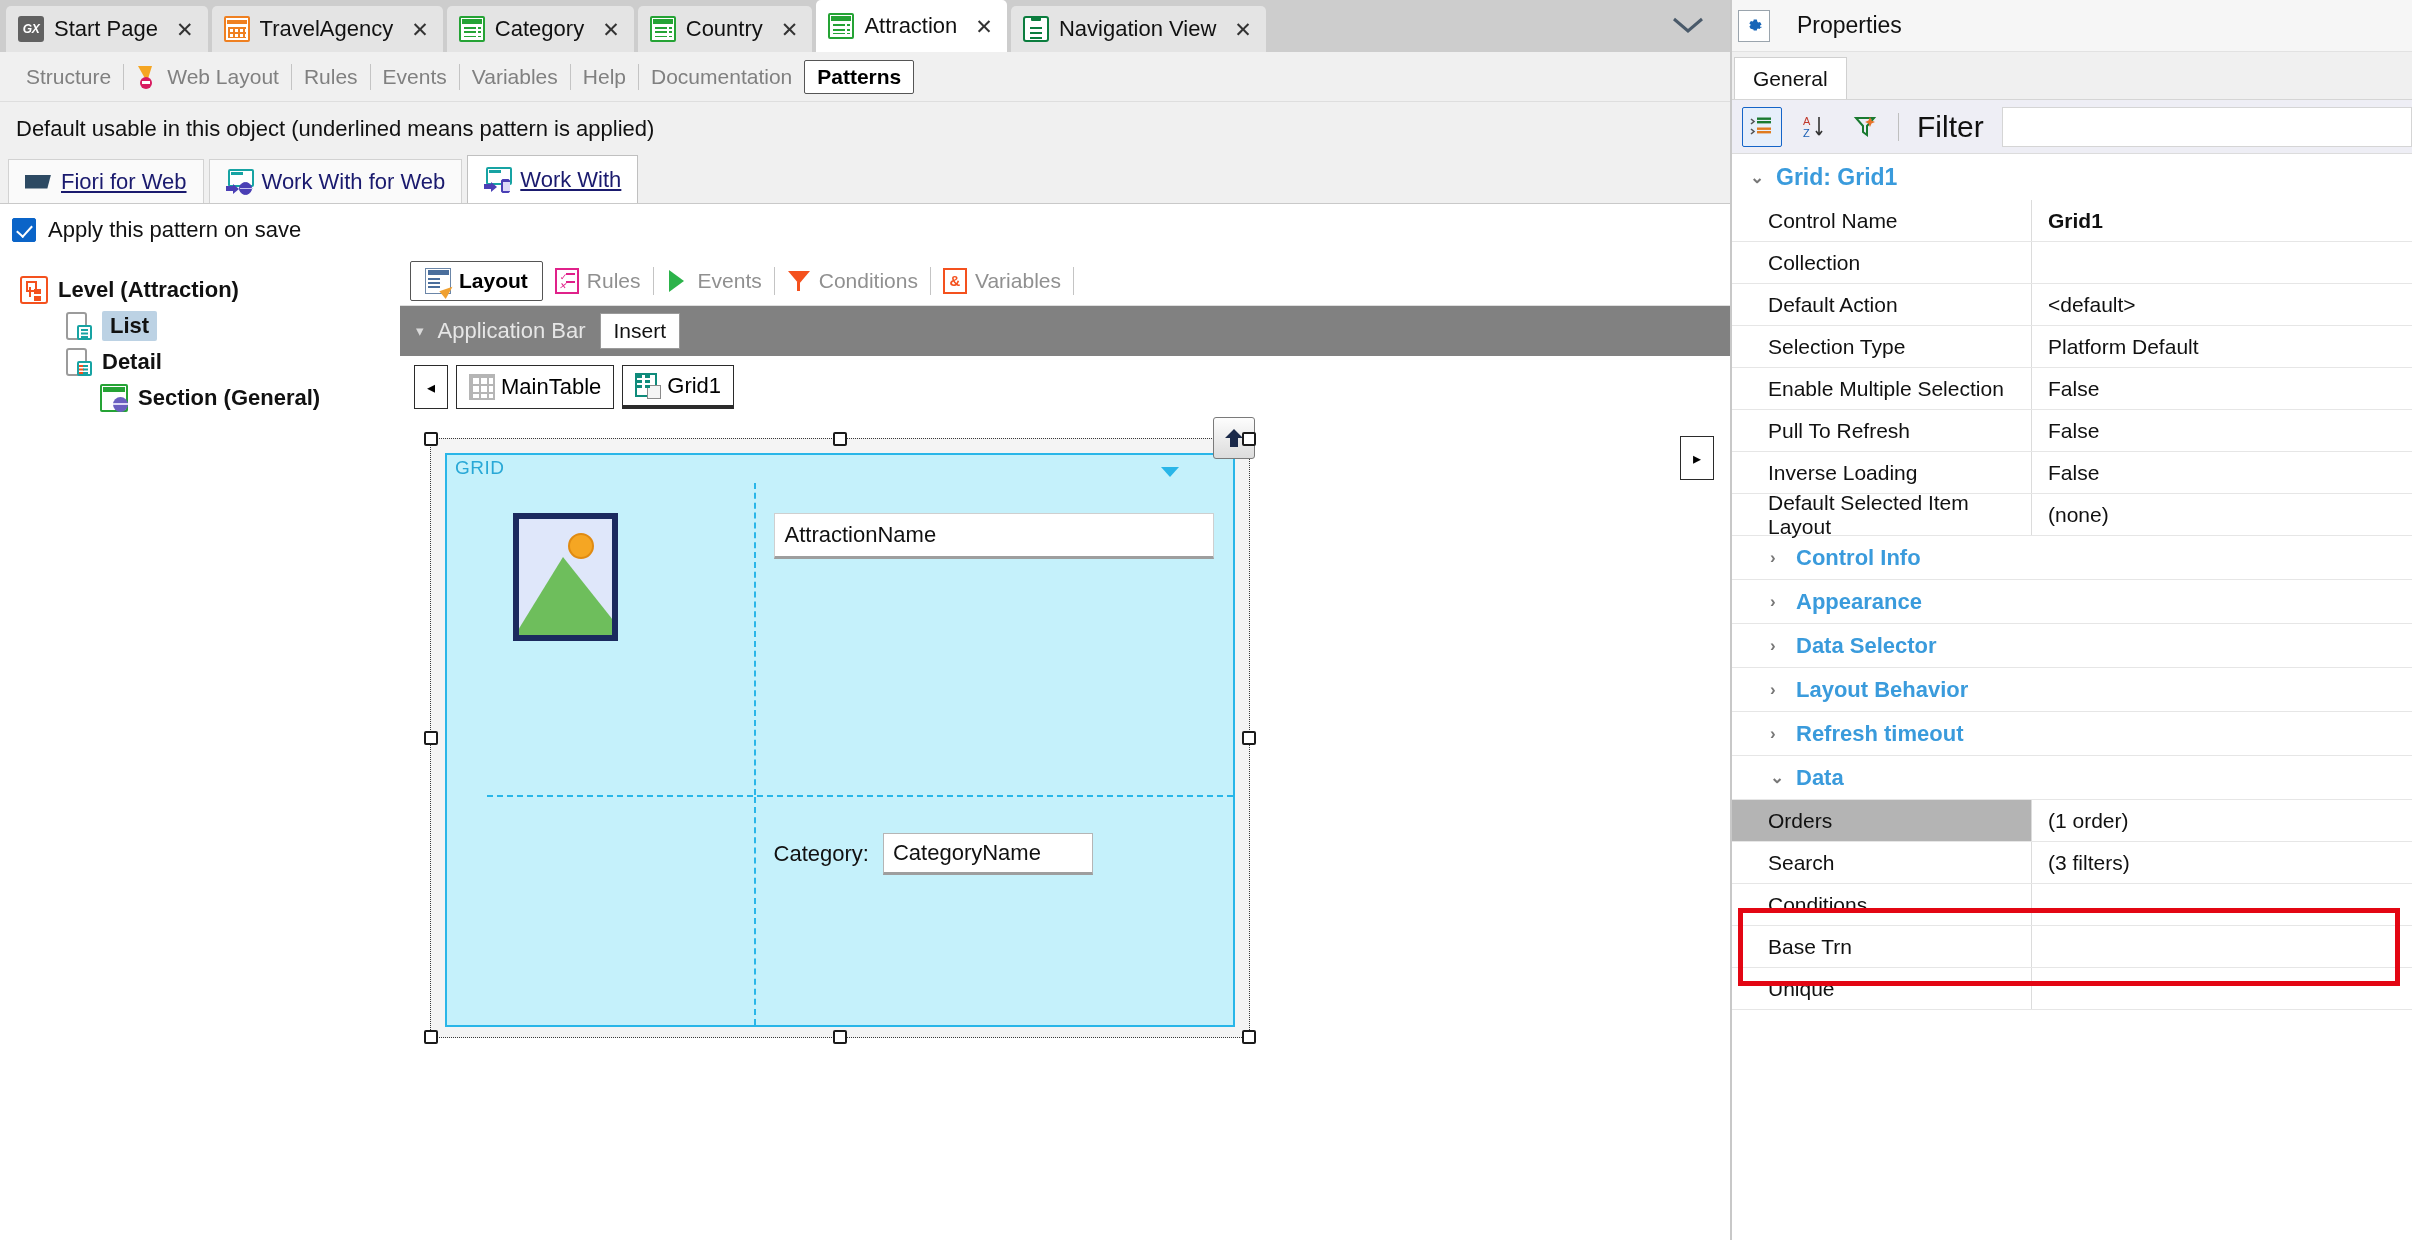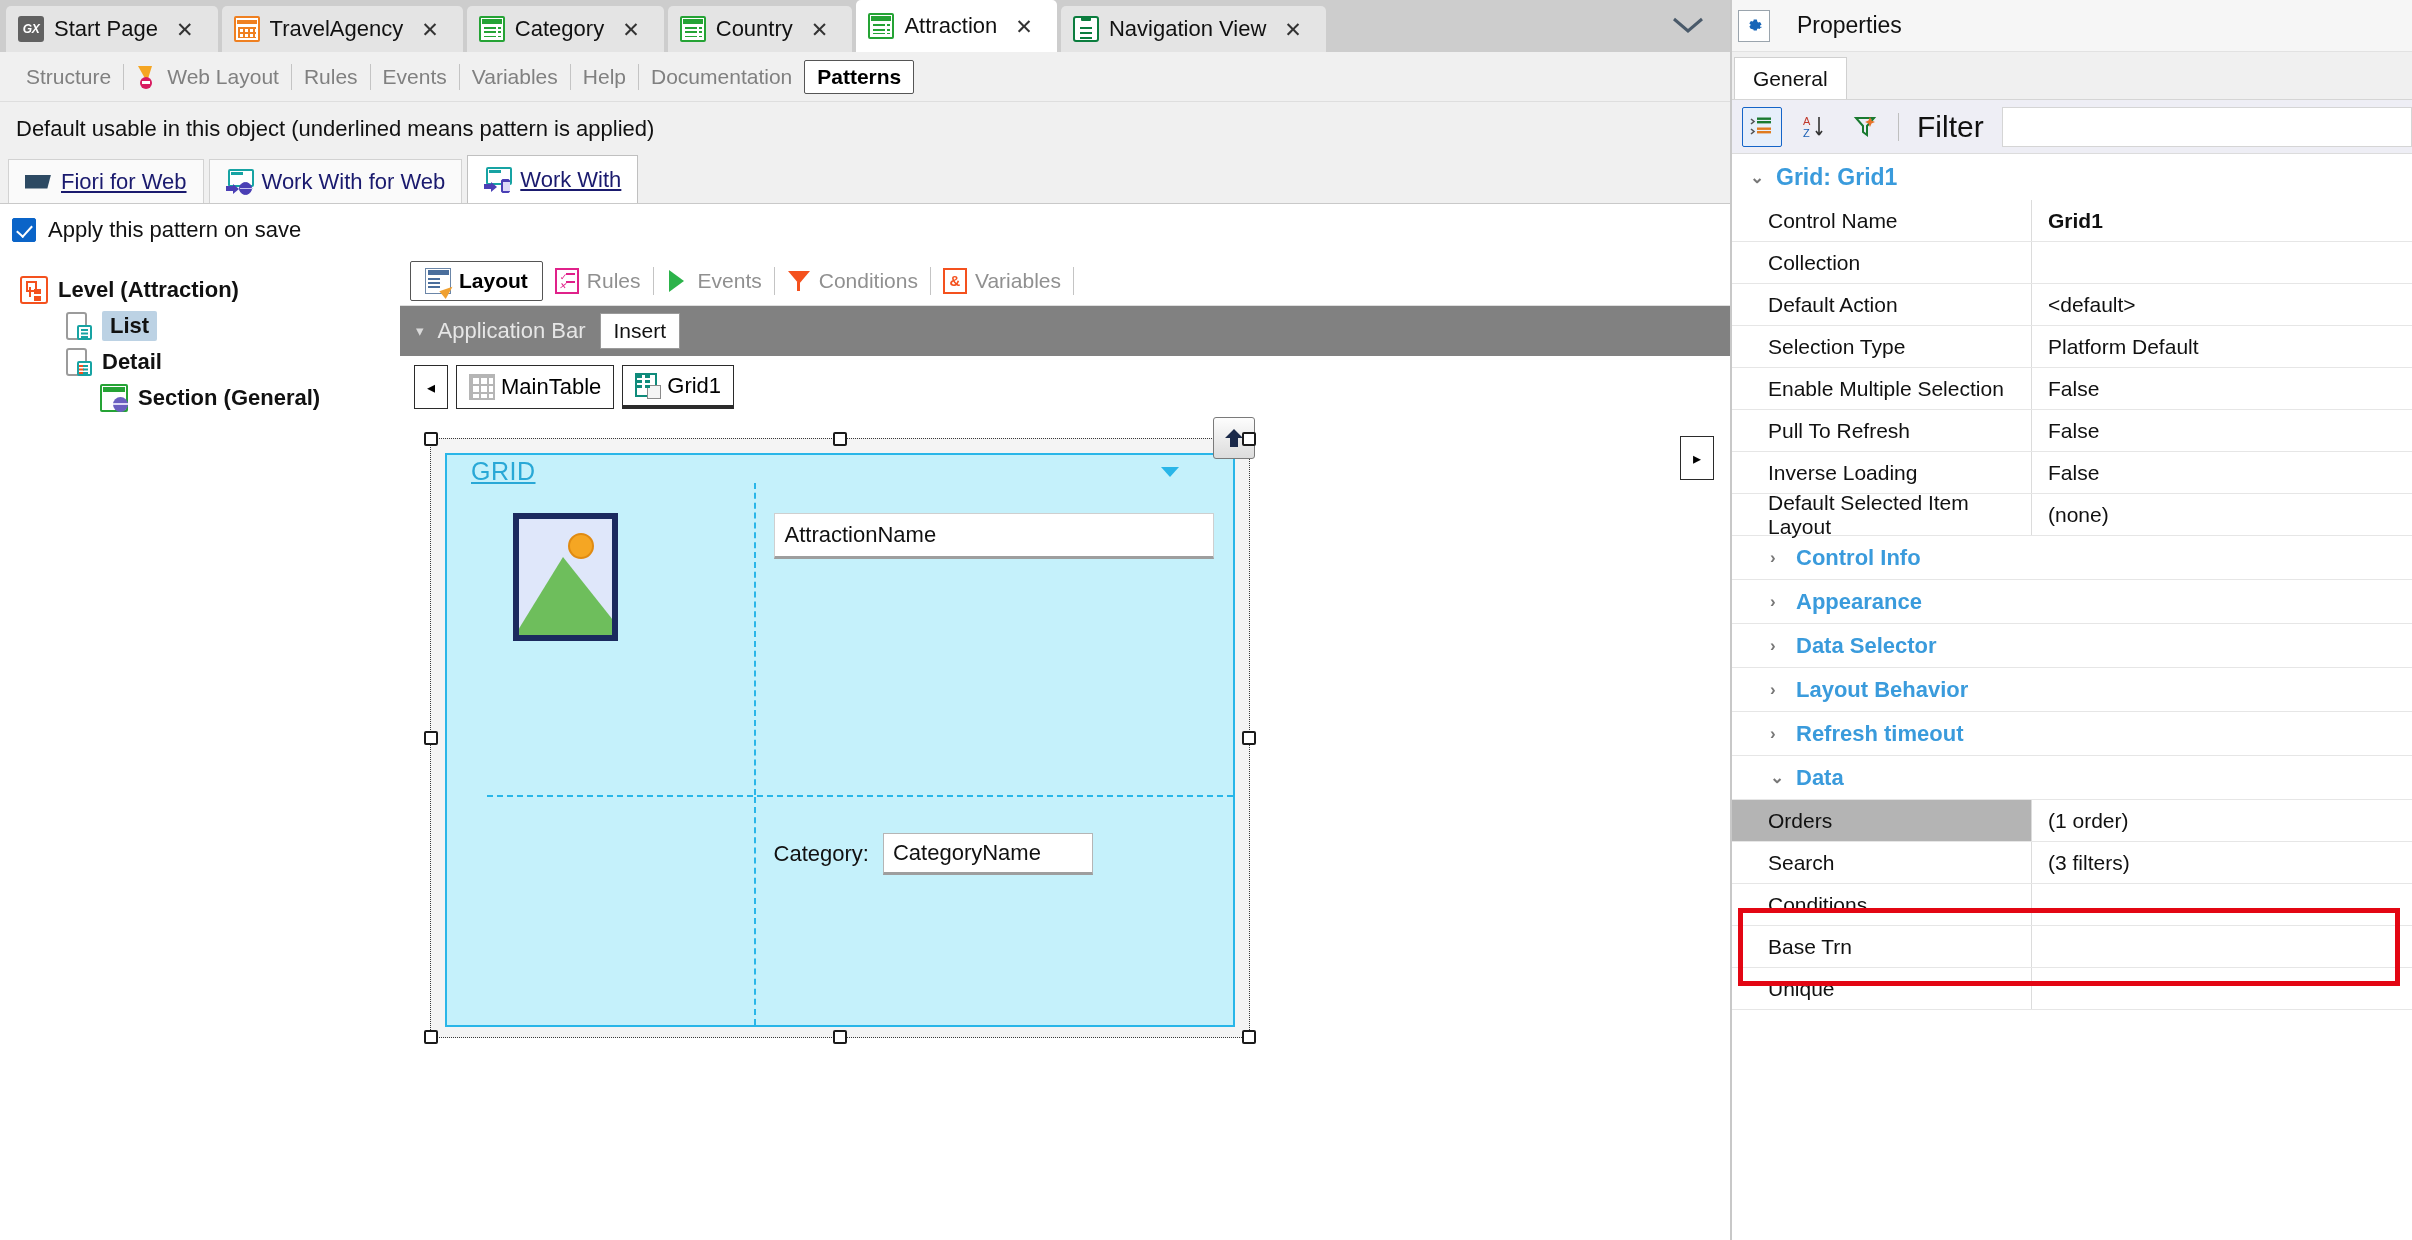--- a/index.html
+++ b/index.html
@@ -29,21 +29,21 @@
     display: flex;
     align-items: flex-end;
     position: relative;
     padding-left: 6px;
   }
   .doc-tab {
     height: 46px;
     display: flex;
     align-items: center;
     gap: 10px;
-    padding: 0 24px 0 12px;
+    padding: 0 14px 0 12px;
     background: #e4e4e4;
     border-top-left-radius: 5px;
     border-top-right-radius: 5px;
     margin-right: 4px;
     font-size: 22px;
     color: #111;
     white-space: nowrap;
     cursor: pointer;
     position: relative;
   }
@@ -277,22 +277,22 @@
   .grid-outer {
     position:absolute; left: 30px; top: 20px;
     width: 820px; height: 600px;
     border: 1.5px dotted #3a3a3a;
     background: #f4f4f4;
   }
   .grid-inner {
     position:absolute; left:14px; top:14px; right:14px; bottom:10px;
     background:#c5f1fb; border:2px solid #29b6e8;
   }
-  .grid-label { position:absolute; left:24px; top:2px; font-size:25px; color:#29a8d6;
-     letter-spacing:0.5px;text-decoration:underline; }
+  .grid-label { position:absolute; left:8px; top:2px; font-size:19px; color:#29a8d6;
+     letter-spacing:0.5px; }
   .grid-caret { position:absolute; right:54px; top:12px; width:0; height:0;
      border-left:9px solid transparent; border-right:9px solid transparent; border-top:10px solid #29b6e8; }
   .grid-uparrow {
     position:absolute; right:-6px; top:-22px; width:42px; height:42px;
     background: linear-gradient(#fdfdfd,#dcdcdc); border:1.6px solid #7a7a7a; border-radius:3px;
     display:flex; align-items:center; justify-content:center; cursor:pointer; z-index:5;
   }
   .grid-content { position:absolute; left:0; top:28px; right:0; bottom:0; display:flex; flex-direction:column;margin-left:40px; }
   .grid-rowA { flex: 0 0 58%; display:flex; border-bottom: 2px dashed #29b6e8; }
   .grid-rowB { flex: 1; display:flex; }

